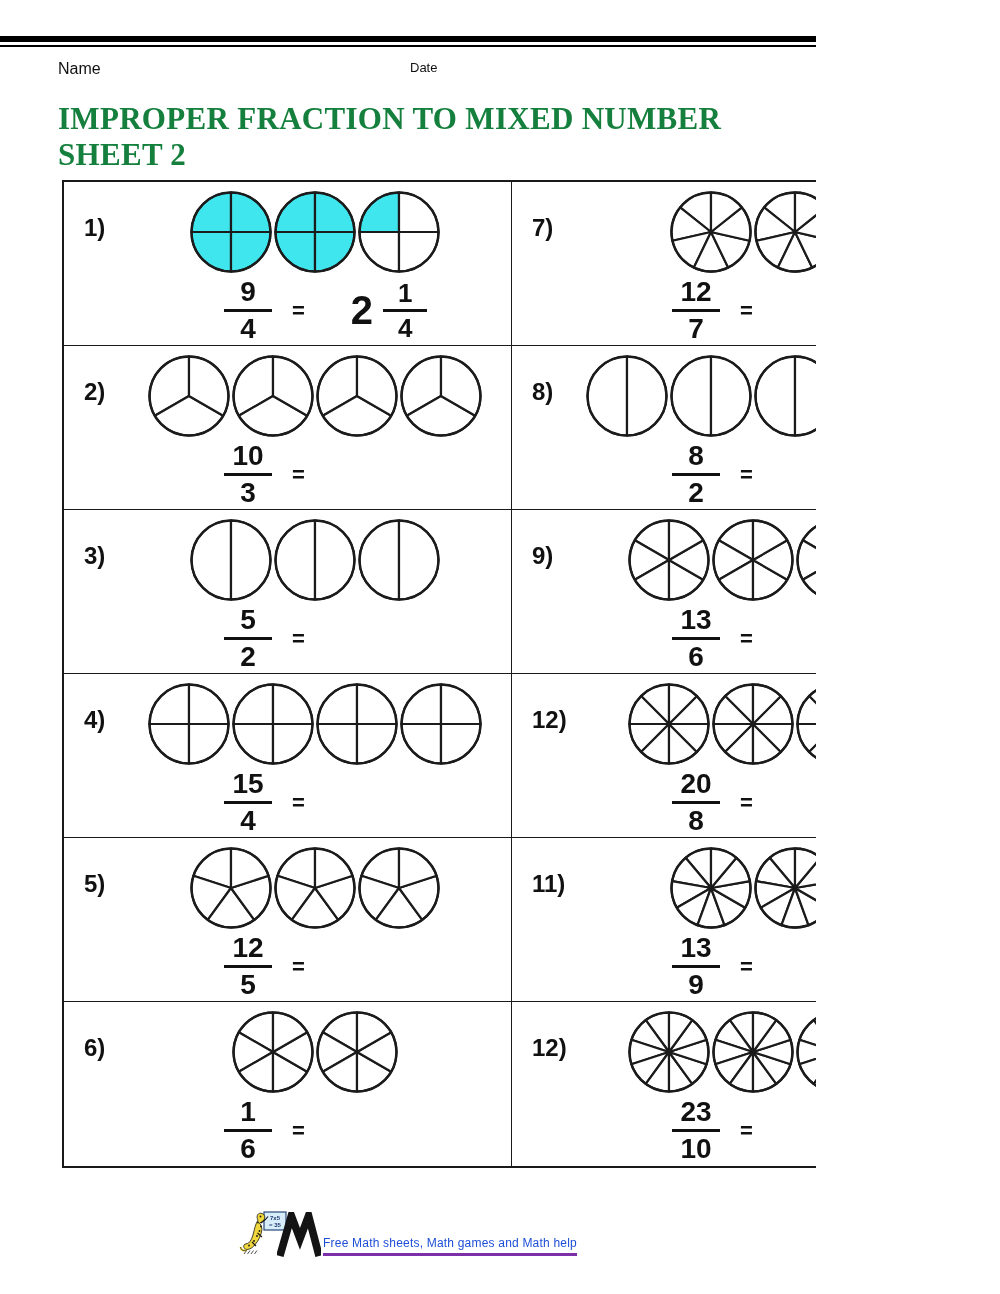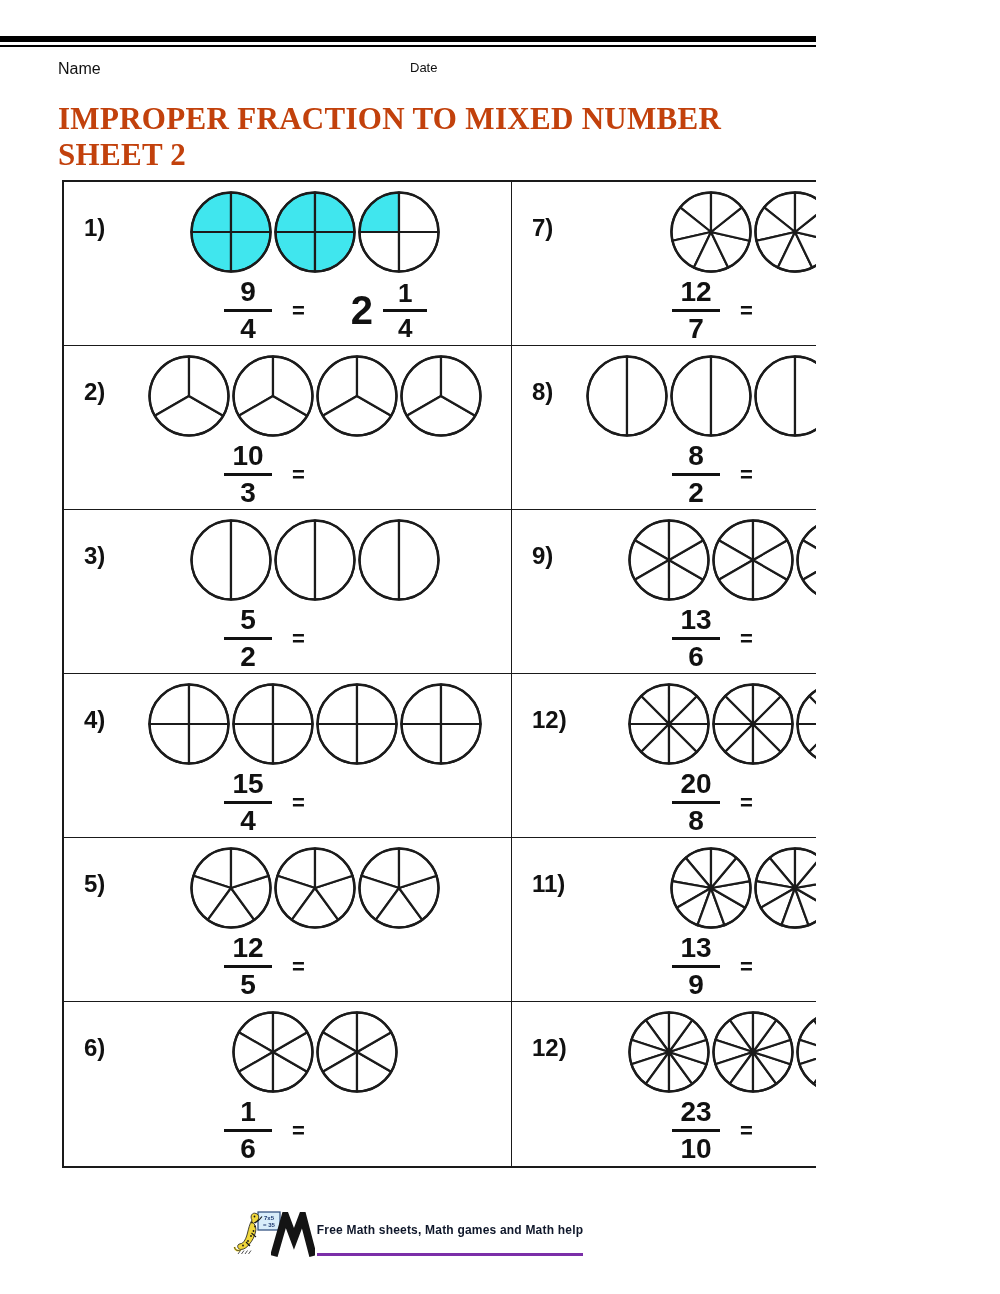--- a/index.html
+++ b/index.html
@@ -32,21 +32,21 @@
   .answer .whole{font-size:40px;font-weight:700;margin-right:10px;}
   .answer .frac{min-width:44px;}
   .answer .frac .num,.answer .frac .den{font-size:26px;}
   .answer-blank{display:inline-block;width:60px;height:40px;margin-left:24px;}
   .footer{position:absolute;top:1210px;left:0;width:100%;display:flex;justify-content:center;}
   .footer-inner{display:flex;align-items:flex-end;}
   .footer-icon svg{display:block;}
   .footer-m{margin-left:-12px;}
   .footer-m svg{display:block;}
   .footer-col{display:flex;flex-direction:column;margin-left:2px;}
-  .tagline{font-size:12px;font-weight:700;color:#0f172a;margin-bottom:16px;letter-spacing:.2px;}
+  .tagline{font-size:12px;font-weight:400;color:#1d4ed8;margin-bottom:3px;letter-spacing:.2px;}
   .purple-rule{height:3px;background:#7b2fa8;margin-bottom:2px;}
   .site-name{font-size:20px;font-weight:700;color:#fff;letter-spacing:1.5px;line-height:1.15;
              -webkit-text-stroke:1.2px #141414;
              text-shadow:-1px -1px 0 #141414,1px -1px 0 #141414,-1px 1px 0 #141414,1px 1px 0 #141414;}
 </style>
 </head>
 <body>
 
 <div class="page">
   <div class="rule-thick"></div>
@@ -70,21 +70,21 @@
           <circle cx="41" cy="42" r="1.8" fill="#151515"></circle>
           <circle cx="36" cy="52" r="1.8" fill="#151515"></circle>
           <circle cx="30" cy="62" r="1.8" fill="#151515"></circle>
           <circle cx="20" cy="71" r="1.8" fill="#151515"></circle>
           <circle cx="38" cy="25" r="1.8" fill="#151515"></circle>
           <path d="M10 88 l5 -7 M17 88 l5 -7 M24 88 l5 -7 M31 88 l5 -7" stroke="#151515" stroke-width="1.5" fill="none"></path>
           <path d="M44 90 L60 44 L71 70 L83 44 L98 90" fill="none" stroke="#141414" stroke-width="9" stroke-linejoin="miter"></path>
         </svg></span>
   </div>
 
-  <div class="page-title" style="color: #c2410c;">IMPROPER FRACTION TO MIXED NUMBER SHEET 2</div>
+  <div class="page-title" style="color: #15803d;">IMPROPER FRACTION TO MIXED NUMBER SHEET 2</div>
 
   <div class="worksheet" id="worksheet-grid">
       <div class="cell">
         <div class="prob-label">1)</div>
         <div class="circles">
           <svg width="84" height="84" viewBox="0 0 84 84">
             <path d="M42 42 L42.00 2.50 A39.5 39.5 0 0 0 2.50 42.00 Z" fill="#40E6EE" stroke="#1b1b1b" stroke-width="2.2" stroke-linejoin="round"></path>
             <path d="M42 42 L2.50 42.00 A39.5 39.5 0 0 0 42.00 81.50 Z" fill="#40E6EE" stroke="#1b1b1b" stroke-width="2.2" stroke-linejoin="round"></path>
             <path d="M42 42 L42.00 81.50 A39.5 39.5 0 0 0 81.50 42.00 Z" fill="#40E6EE" stroke="#1b1b1b" stroke-width="2.2" stroke-linejoin="round"></path>
             <path d="M42 42 L81.50 42.00 A39.5 39.5 0 0 0 42.00 2.50 Z" fill="#40E6EE" stroke="#1b1b1b" stroke-width="2.2" stroke-linejoin="round"></path>

